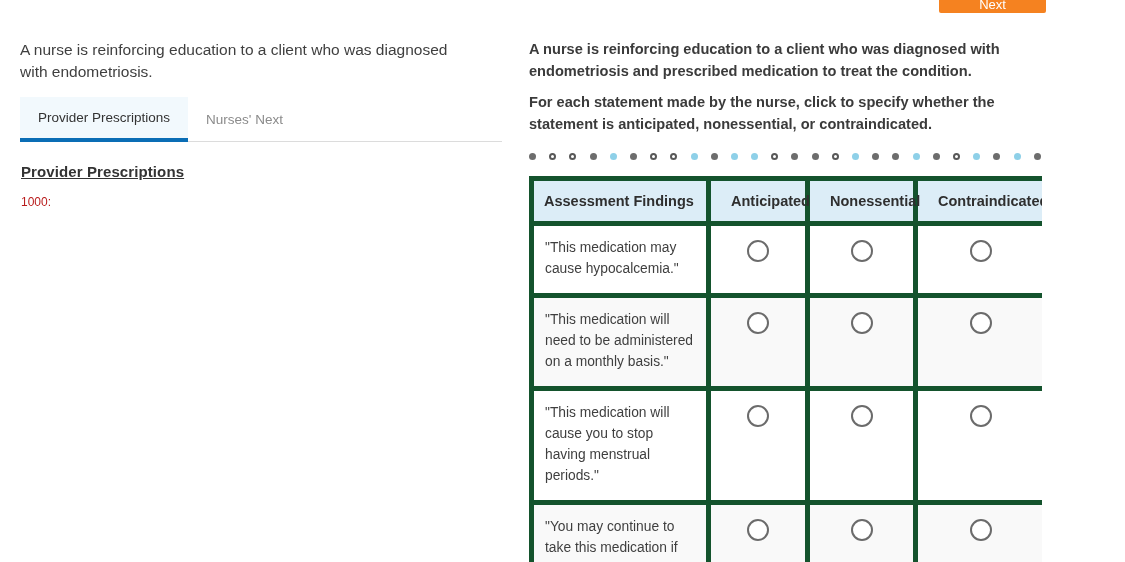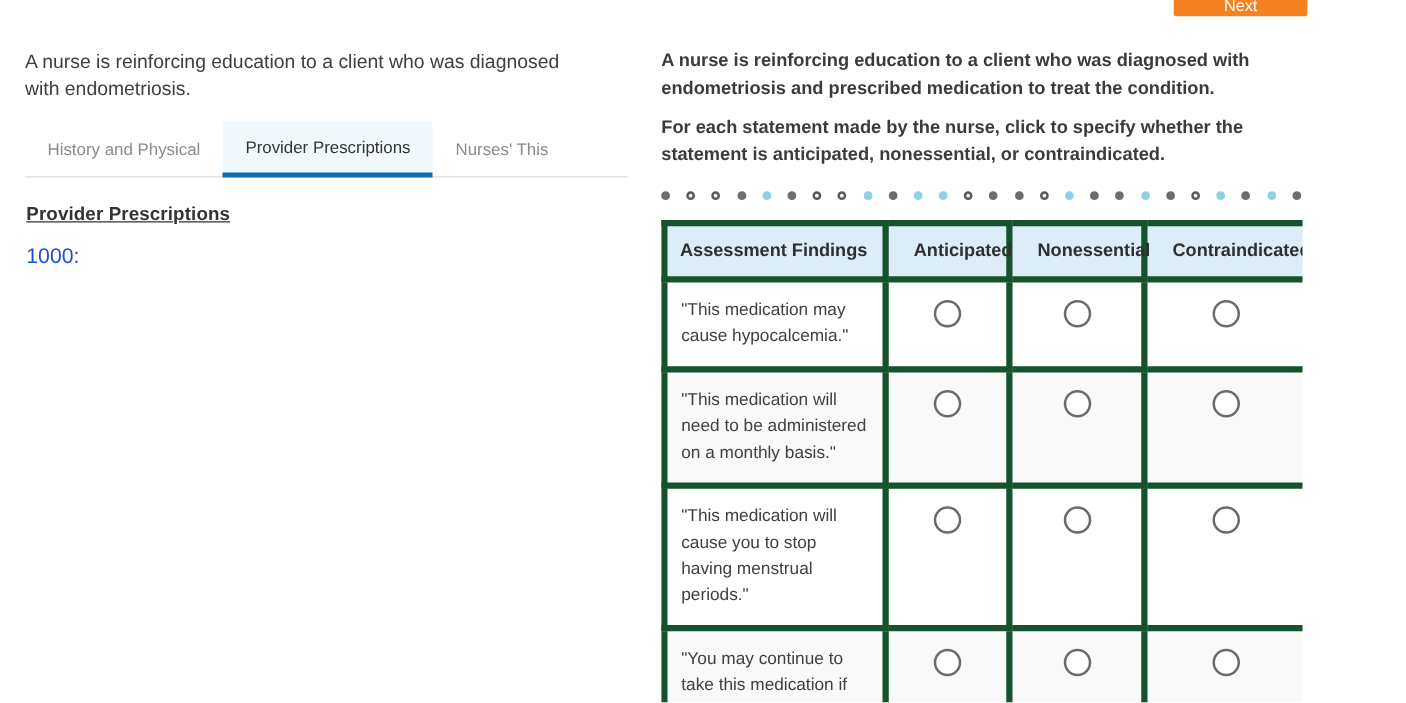--- a/index.html
+++ b/index.html
@@ -117,22 +117,22 @@
     font-size: 15px;
     font-weight: bold;
     color: #333333;
     text-decoration: underline;
     letter-spacing: 0.1px;
   }
   .order-time {
     position: absolute;
     left: 21px;
     top: 195px;
-    font-size: 17px;
-    color: #1d4ed8;
+    font-size: 12px;
+    color: #b91c1c;
   }
   .order-text {
     position: absolute;
     left: 21px;
     top: 226px;
     font-size: 15px;
     color: #3f3f3f;
   }
 
   
@@ -246,28 +246,25 @@
     <span class="label">Next</span>
   </div>
 
   <div class="split">
 
     <div class="pane-left">
 
       <div class="case-intro">A nurse is reinforcing education to a client who was diagnosed with endometriosis.</div>
 
       <div class="tabstrip">
-        <div class="tab">
-          <span>History and Physical</span>
-        </div>
         <div class="tab active">
           <span>Provider Prescriptions</span>
         </div>
         <div class="tab">
-          <span>Nurses' This</span>
+          <span>Nurses' Next</span>
         </div>
       </div>
 
       <div class="section-title">Provider Prescriptions</div>
       <div class="order-time">1000:</div>
 
     </div>
 
     <div class="pane-right">
 

